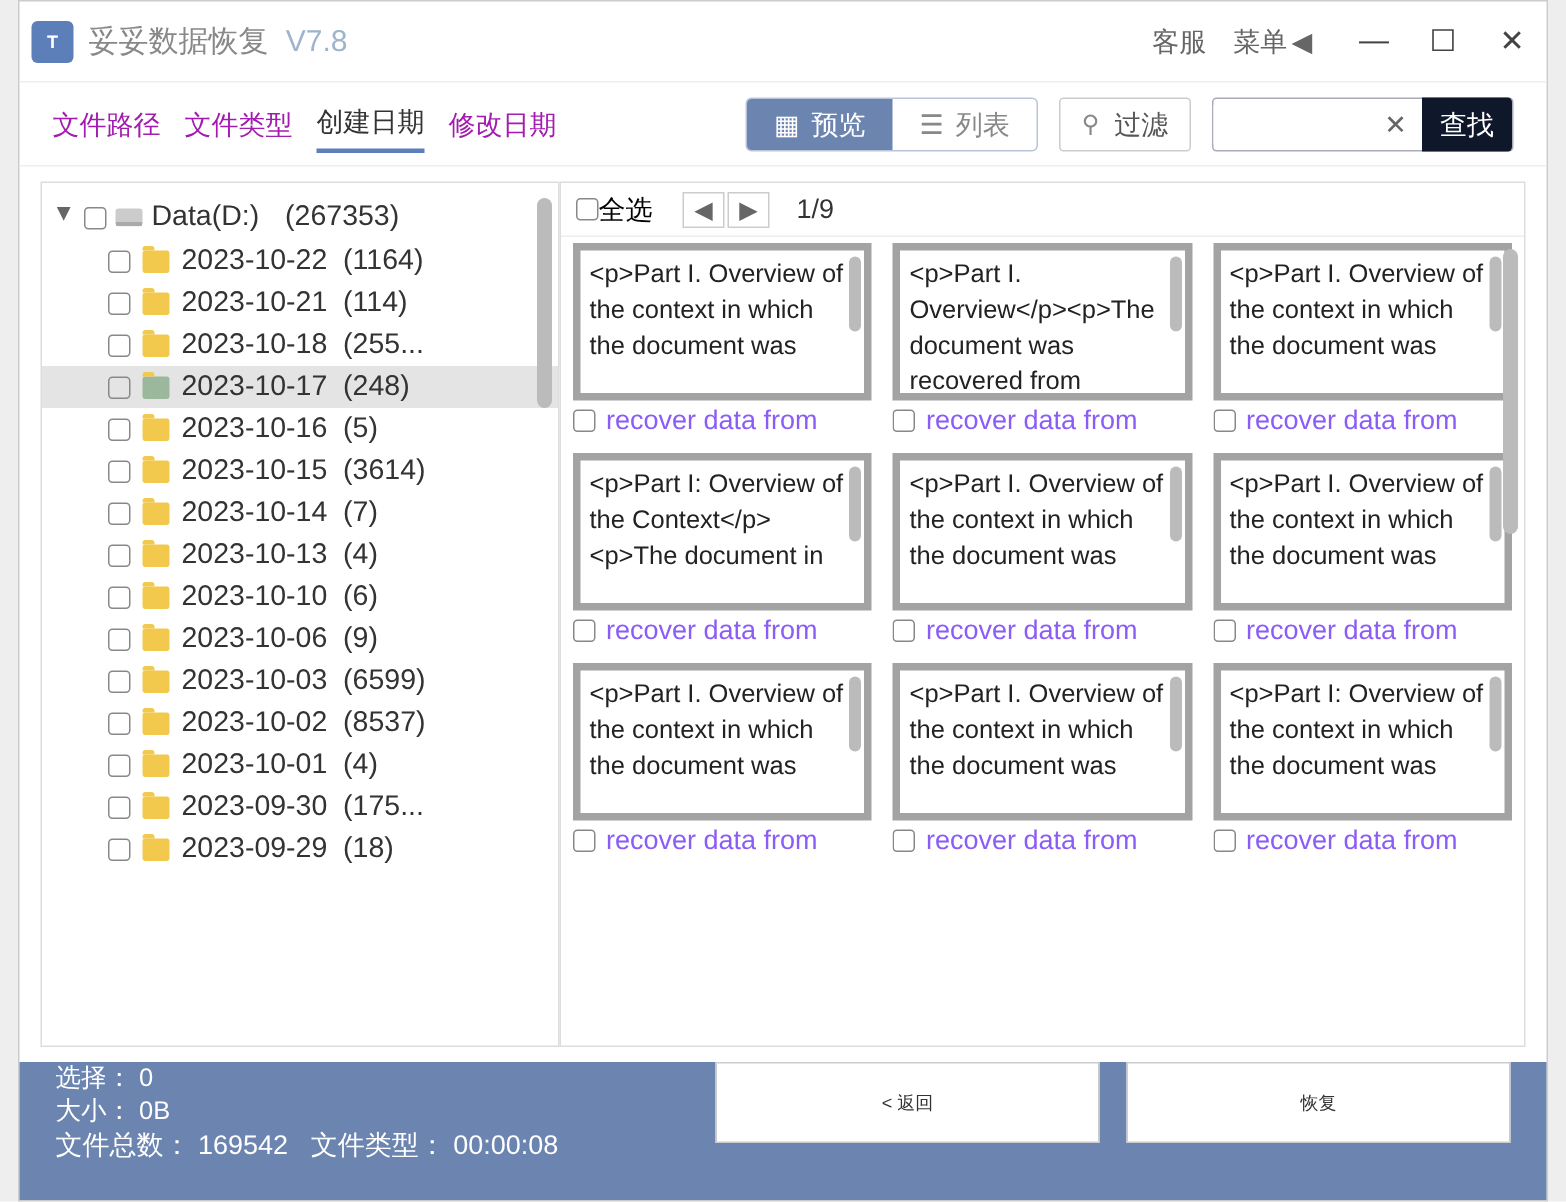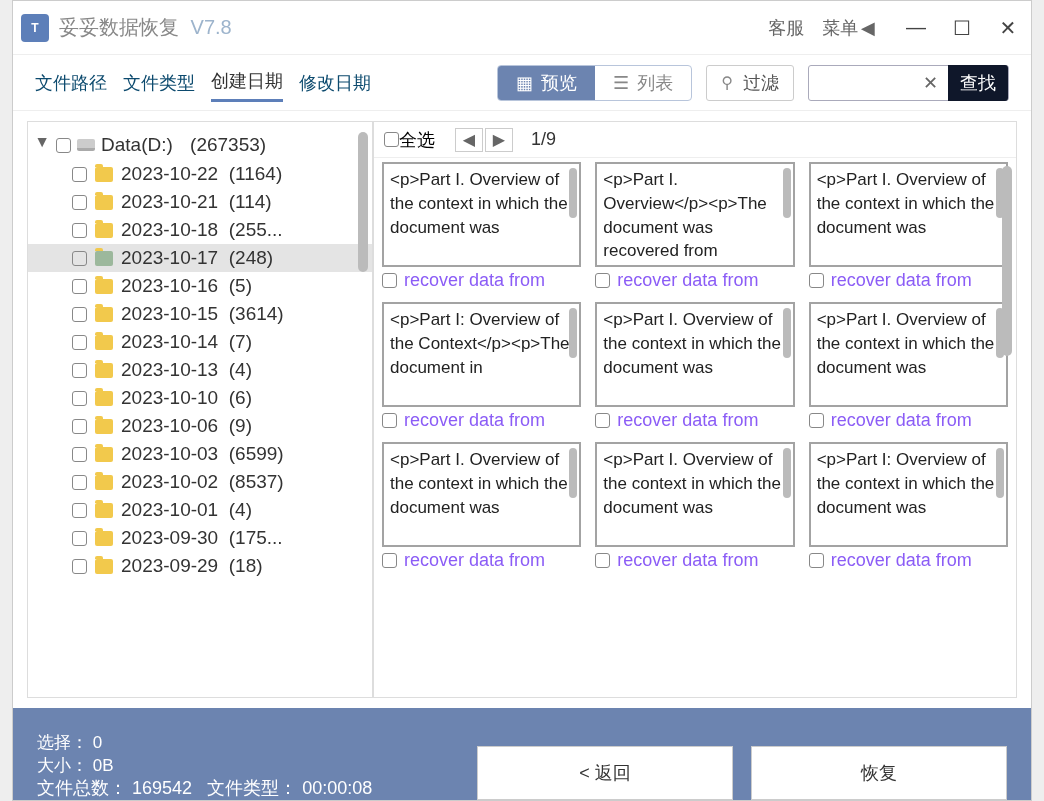--- a/index.html
+++ b/index.html
@@ -7,21 +7,21 @@
 .win{position:absolute;left:12px;top:0;width:1020px;height:801px;background:#fff;border:1px solid #ccc;display:flex;flex-direction:column}
 .titlebar{height:54px;display:flex;align-items:center;padding:0 0 0 8px;border-bottom:1px solid #eee}
 .logo{width:28px;height:28px;background:#5d7fb9;border-radius:4px;display:flex;align-items:center;justify-content:center;color:#fff;font-size:12px;font-weight:bold}
 .title{margin-left:10px;font-size:20px;color:#888}
 .ver{color:#9db4cc;margin-left:6px}
 .tspacer{flex:1}
 .tlink{font-size:18px;color:#666;margin-right:18px;cursor:pointer}
 .tlink .tri{display:inline-block;transform:scaleX(-1);margin-left:3px}
 .winbtn{width:46px;height:46px;display:flex;align-items:center;justify-content:center;font-size:20px;color:#444;cursor:pointer}
 .toolbar{height:56px;display:flex;align-items:center;padding:0 22px;border-bottom:1px solid #eee}
-.tab{font-size:18px;color:#0c4a6e;margin-right:16px;padding:6px 0;cursor:pointer}
+.tab{font-size:18px;color:#a21caf;margin-right:16px;padding:6px 0;cursor:pointer}
 .tab.active{color:#333;border-bottom:3px solid #5d7fb9;font-weight:500}
 .tsp{flex:1}
 .seg{display:flex;border:1px solid #b8c5db;border-radius:4px;overflow:hidden}
 .segbtn{display:flex;align-items:center;gap:8px;padding:5px 18px;font-size:18px;color:#888;cursor:pointer}
 .segbtn.active{background:#6c84b0;color:#fff}
 .filterbtn{display:flex;align-items:center;gap:10px;border:1px solid #ccc;border-radius:3px;padding:5px 14px;margin-left:14px;font-size:18px;color:#555;cursor:pointer}
 .filterbtn .fi{font-size:16px;color:#888}
 .searchbox{display:flex;align-items:center;border:1px solid #aab;border-radius:3px;margin-left:14px;height:36px}
 .searchbox input{border:0;outline:0;width:104px;padding:4px 8px;font-size:16px}
 .clearx{padding:0 10px;color:#666;cursor:pointer;font-size:18px}
@@ -43,30 +43,30 @@
 .node .lbl{white-space:nowrap;overflow:hidden;text-overflow:ellipsis}
 .main{flex:1;display:flex;flex-direction:column;margin:10px 14px 10px 0;border:1px solid #ddd;min-width:0}
 .mhead{height:36px;display:flex;align-items:center;padding:0 10px;border-bottom:1px solid #eee;font-size:18px}
 .mhead .chk{width:15px;height:15px;border:1.5px solid #888;border-radius:3px}
 .pgbtns{display:flex;gap:2px;margin-left:20px}
 .pgbtn{width:28px;height:24px;border:1px solid #ccc;display:flex;align-items:center;justify-content:center;font-size:16px;color:#666;cursor:pointer}
 .pgi{margin-left:18px;color:#333}
 .grid{flex:1;overflow:hidden;padding:4px 8px;position:relative}
 .gridin{display:grid;grid-template-columns:repeat(3,1fr);gap:8px 14px}
 .card{}
-.thumb{height:105px;border:2px solid #a3a3a3;padding:4px 6px;font-size:17px;color:#222;overflow:hidden;position:relative;line-height:1.4}
+.thumb{height:105px;border:5px solid #a3a3a3;padding:4px 6px;font-size:17px;color:#222;overflow:hidden;position:relative;line-height:1.4}
 .tscroll{position:absolute;right:2px;top:4px;width:8px;height:50px;background:#bbb;border-radius:4px}
 .fname{display:flex;align-items:center;gap:7px;padding:3px 0;font-size:18px;color:#8b5cf6;white-space:nowrap;overflow:hidden}
 .fname .chk{width:15px;height:15px;border:1.5px solid #888;border-radius:3px;flex-shrink:0}
 .gscroll{position:absolute;right:4px;top:8px;width:10px;height:190px;background:#bbb;border-radius:5px}
-.footer{height:92px;background:#6c84b0;display:flex;align-items:flex-end;padding:0 24px;color:#fff}
+.footer{height:92px;background:#6c84b0;display:flex;align-items:flex-start;padding:0 24px;color:#fff}
 .finfo{font-size:17px;line-height:1.3}
 .finfo .big{font-size:18px}
 .fsp{flex:1}
-.fbtn{width:256px;height:54px;background:#fff;color:#333;border:1px solid #ccc;display:flex;align-items:center;justify-content:center;font-size:18px;margin-left:18px;cursor:pointer}
+.fbtn{width:256px;height:54px;background:#fff;color:#333;border:1px solid #ccc;display:flex;align-items:center;justify-content:center;font-size:12px;margin-left:18px;cursor:pointer}
 ::-webkit-scrollbar{width:10px}
 ::-webkit-scrollbar-thumb{background:#bbb;border-radius:5px}
 </style>
 </head>
 <body>
 
 <div class="win">
   <div class="titlebar">
     <div class="logo">T</div>
     <div class="title"><span>妥妥数据恢复</span> <span class="ver">V7.8</span></div>

